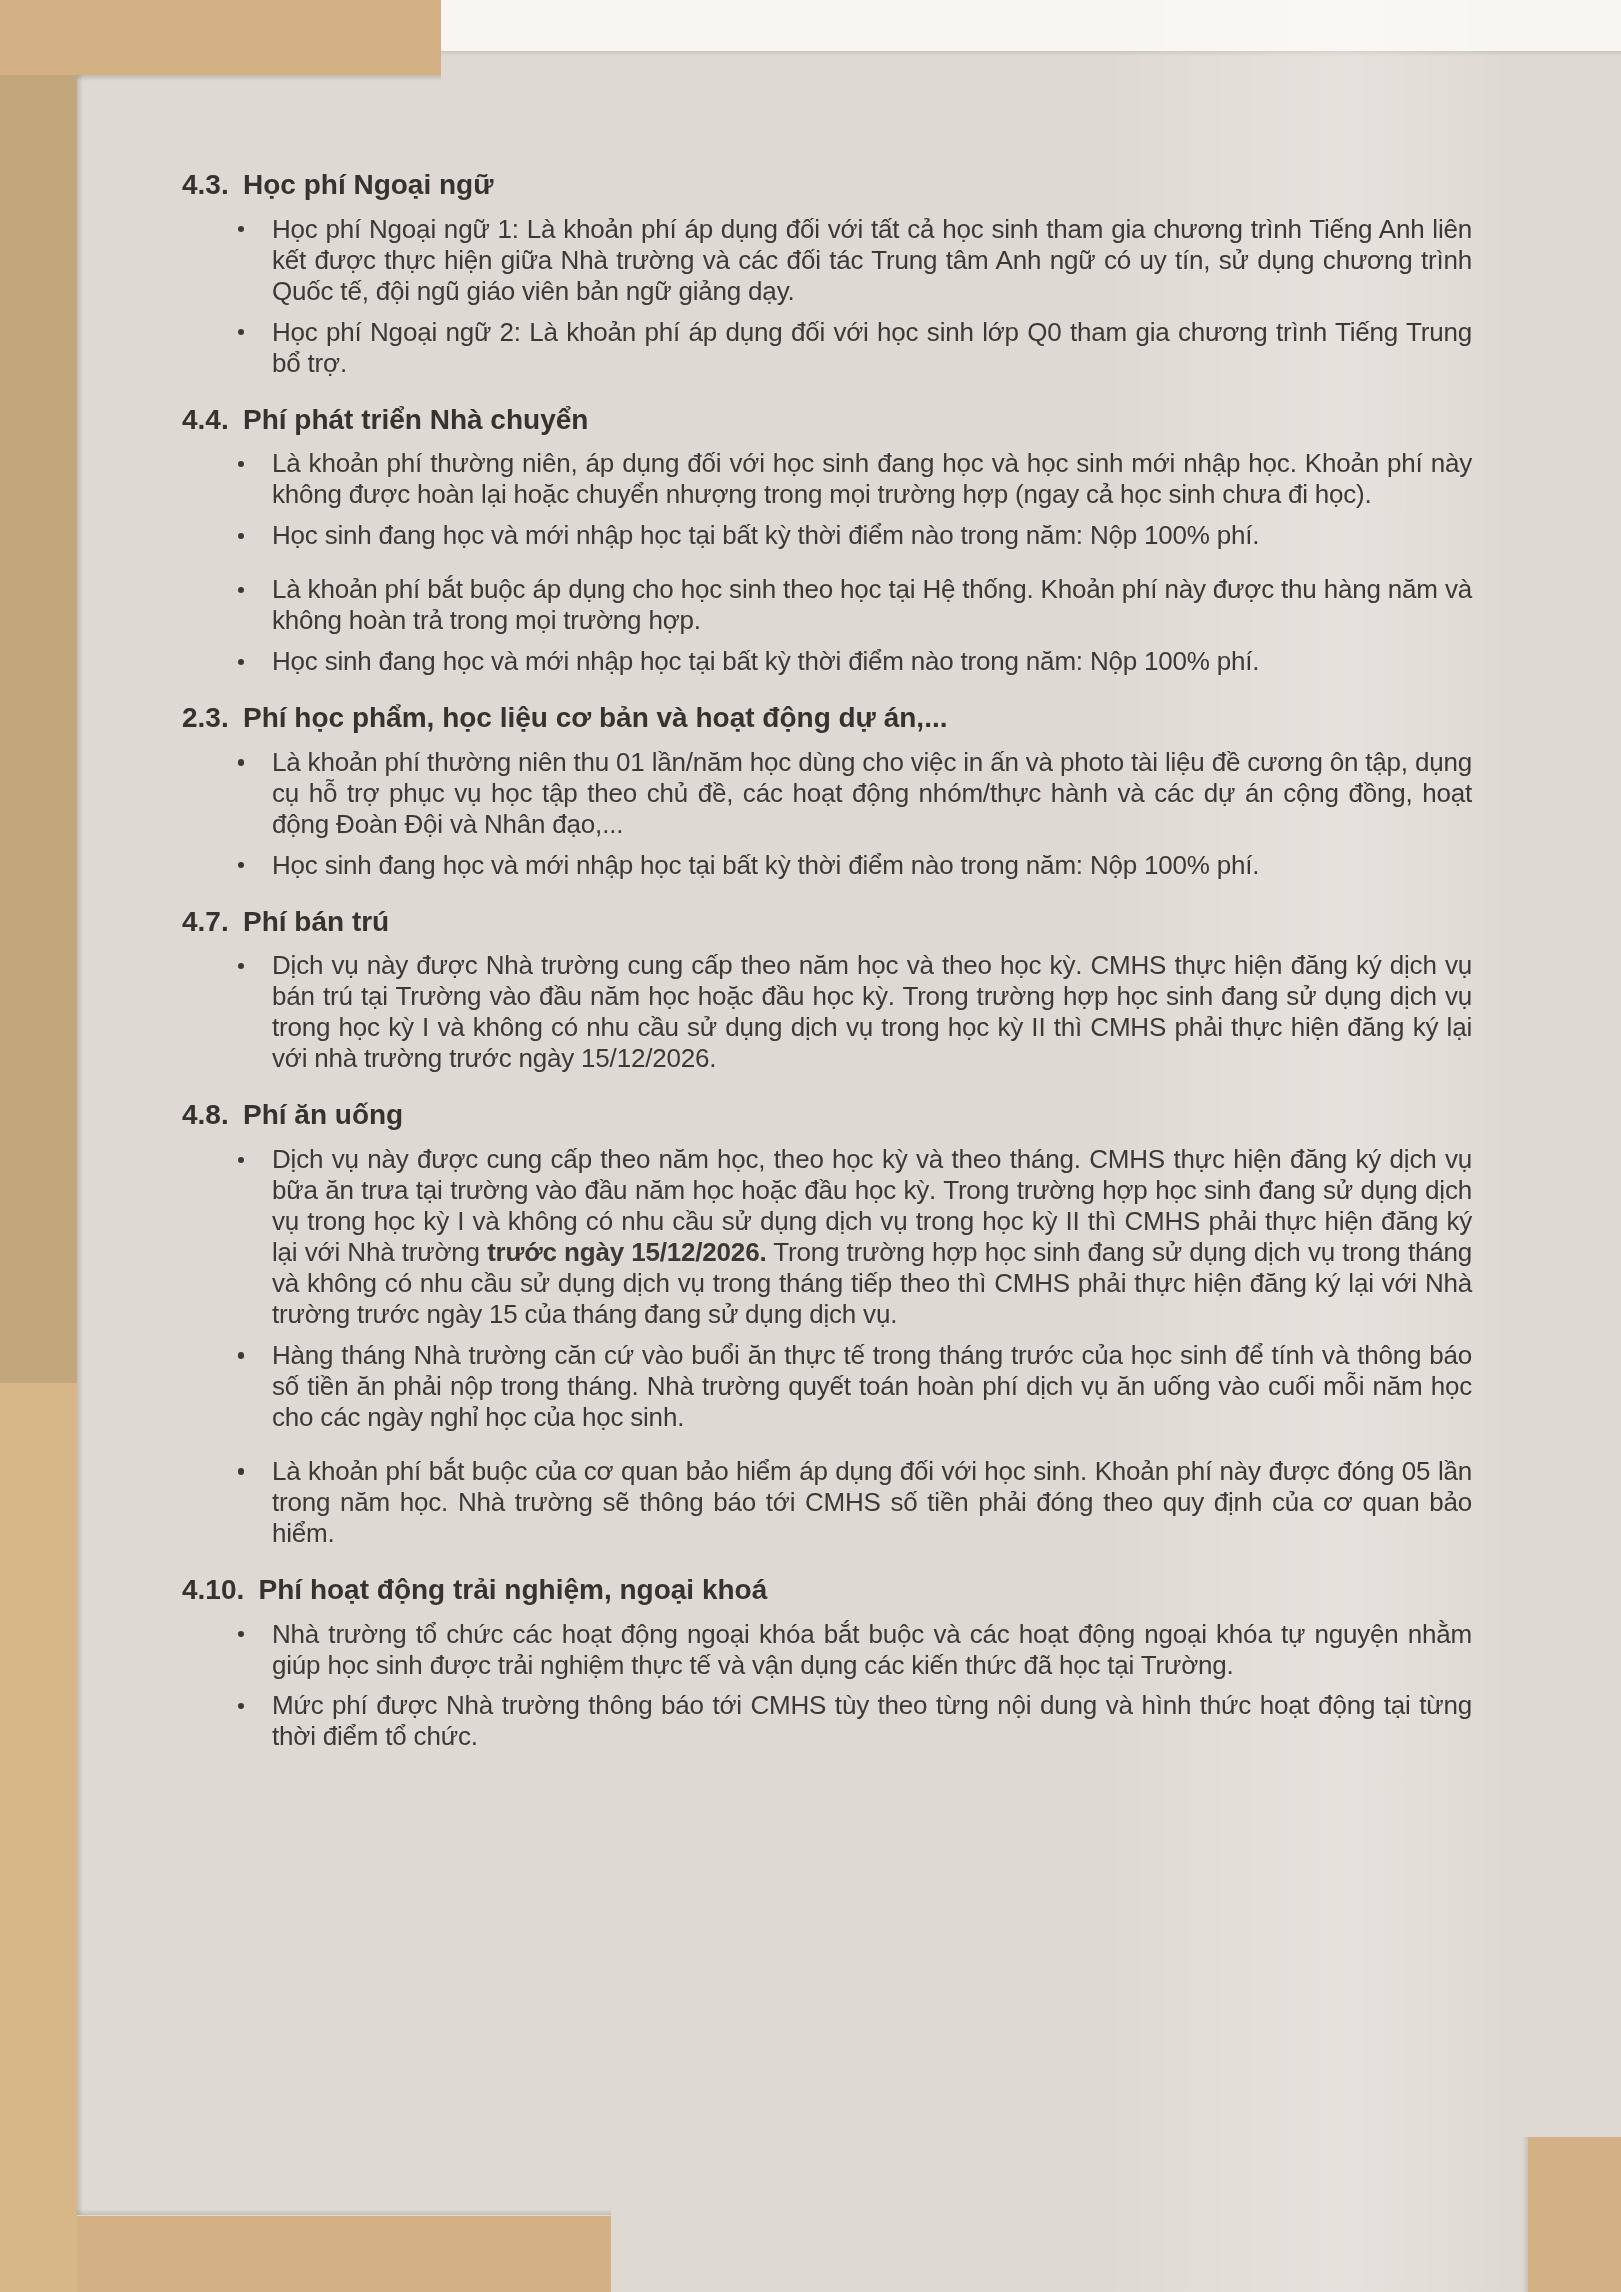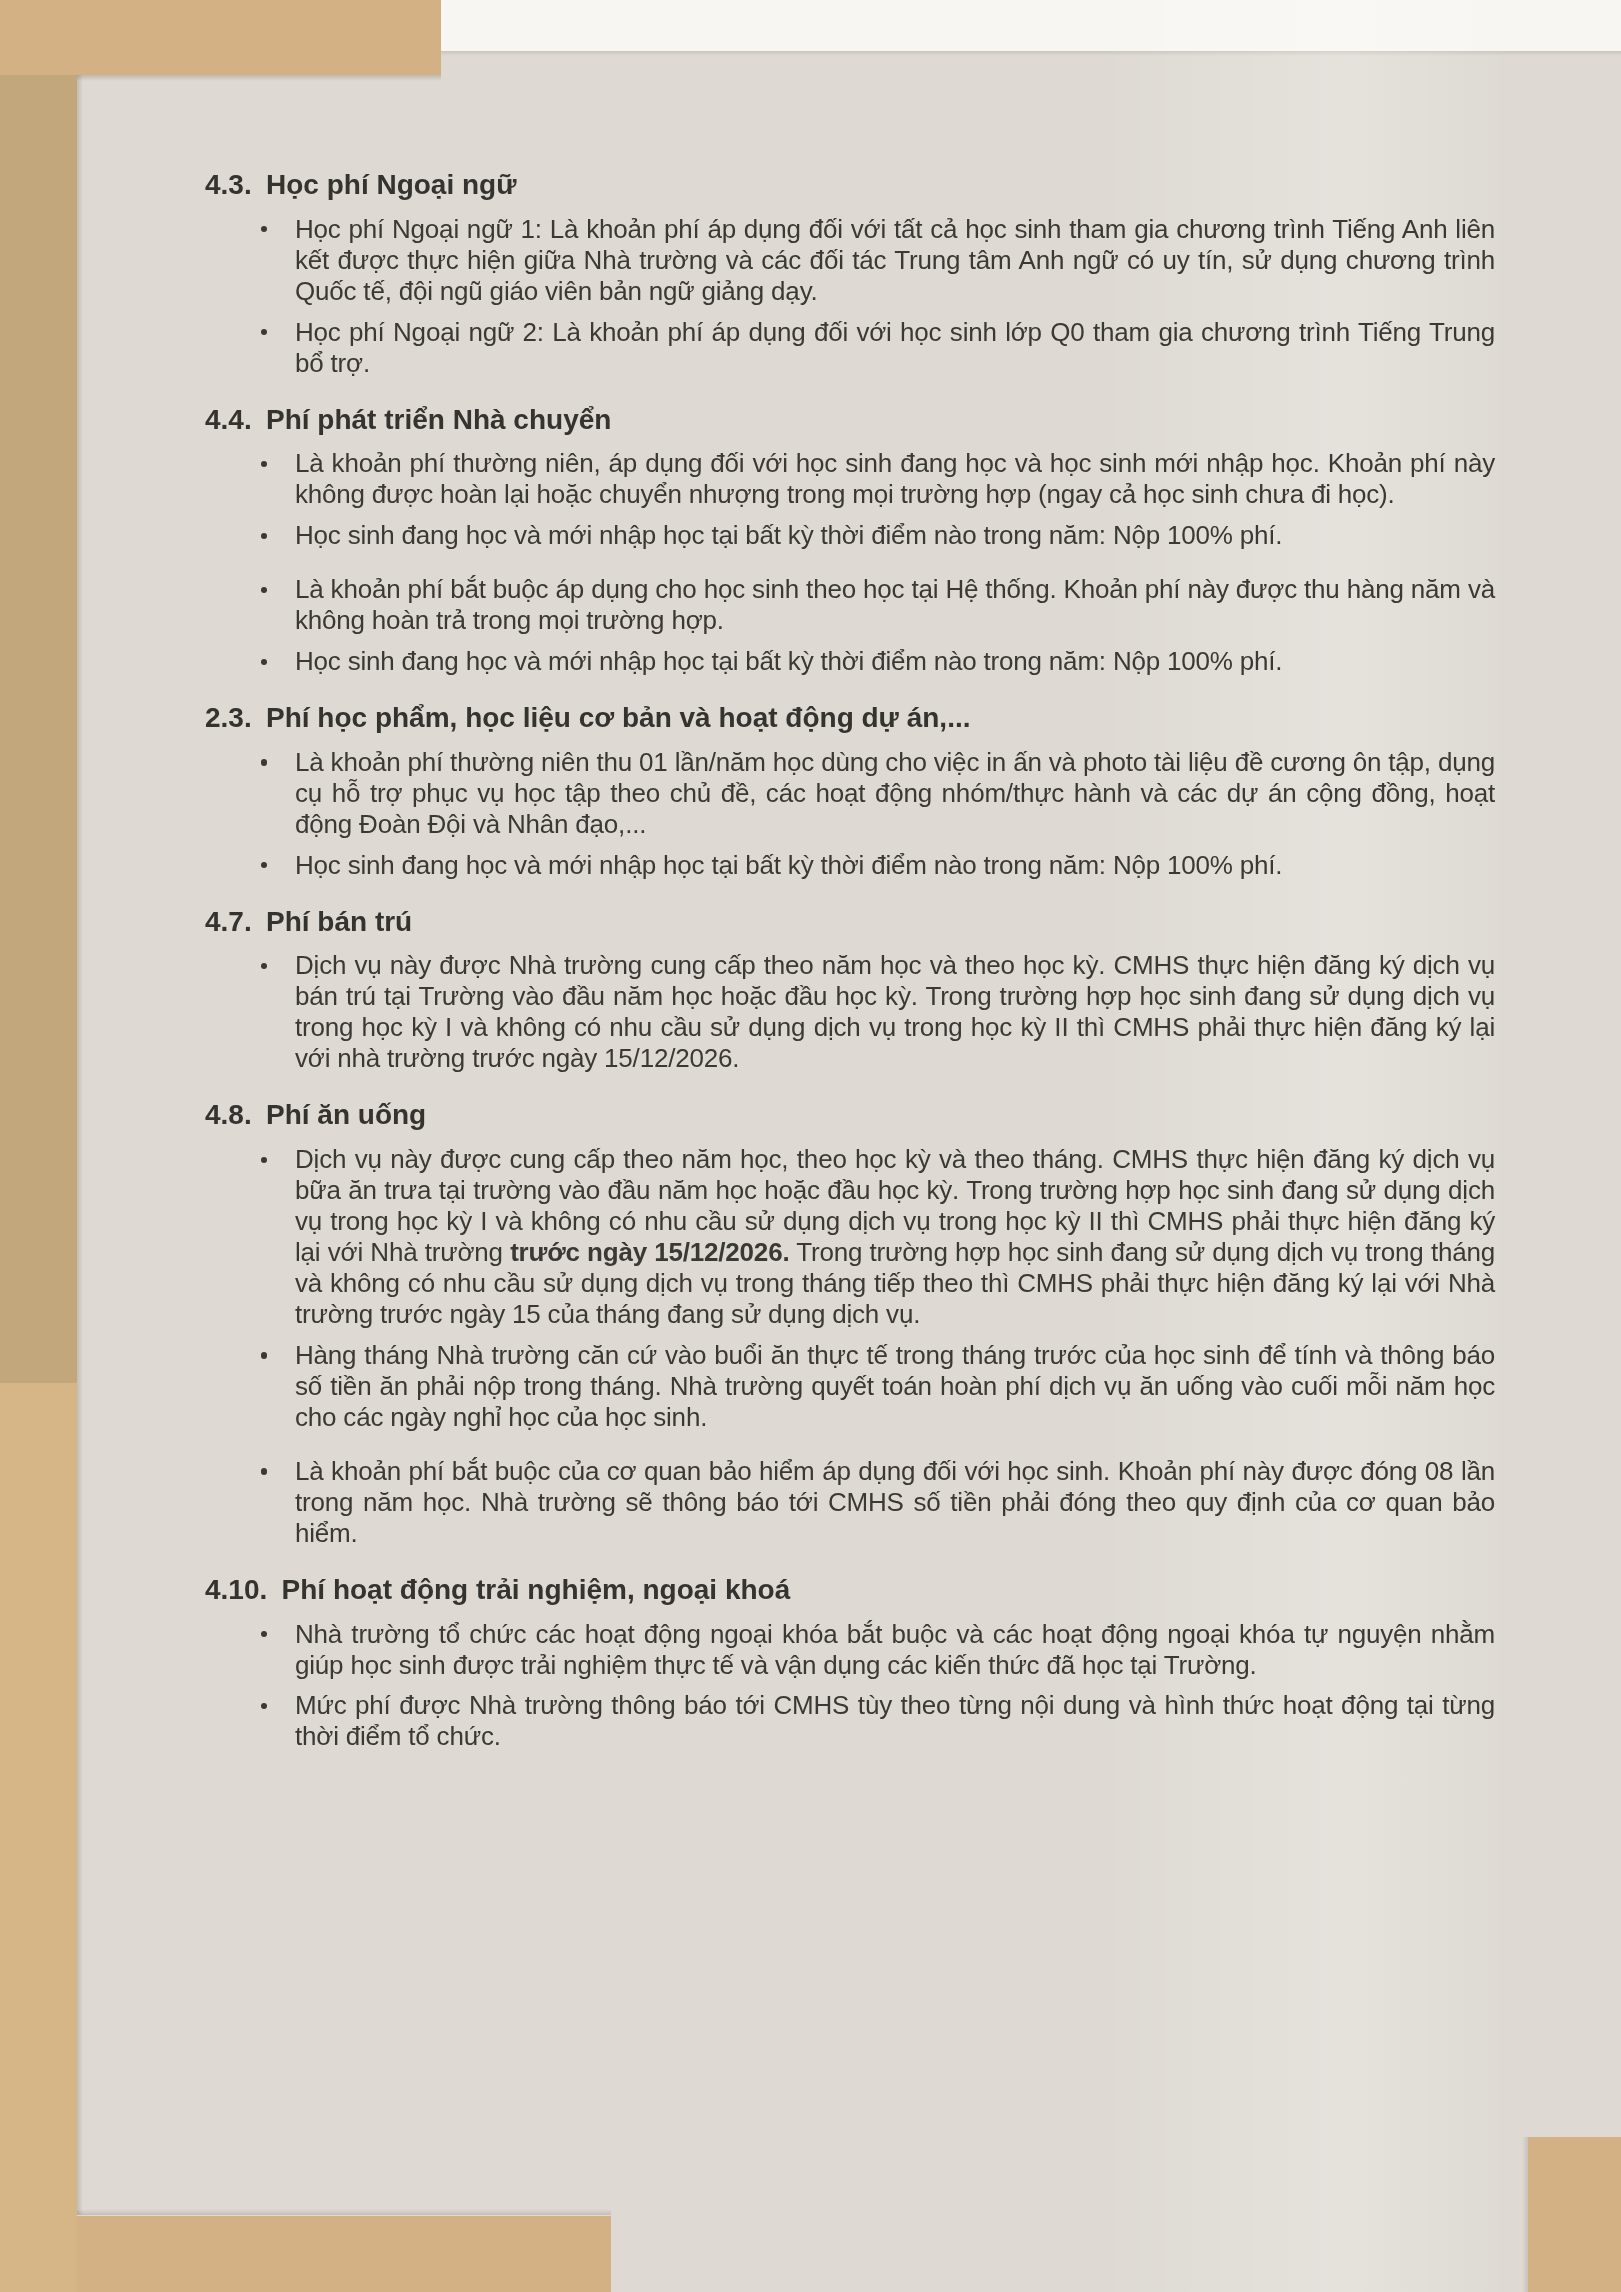--- a/index.html
+++ b/index.html
@@ -28,21 +28,21 @@
   #sh-left{left:77px;top:75px;width:6.3px;height:2140px;
     background:linear-gradient(90deg,rgba(60,50,35,.18),rgba(60,50,35,0))}
   #sh-bl{left:77px;top:2209px;width:534px;height:6.3px;
     background:linear-gradient(180deg,rgba(60,50,35,0),rgba(60,50,35,.16))}
   #sh-br{left:1522px;top:2137px;width:6.3px;height:156px;
     background:linear-gradient(90deg,rgba(60,50,35,0),rgba(60,50,35,.14))}
   #sheen{position:absolute;inset:0;pointer-events:none;
     background:linear-gradient(90deg,rgba(255,255,255,0) 68%,rgba(255,255,255,.22) 83%,rgba(255,255,255,0) 93%)}
   
   #content{
-    position:absolute;left:205px;top:167px;width:1290px;
+    position:absolute;left:182px;top:167px;width:1290px;
     color:#3b3935;
   }
   .sec{margin-top:23px}
   .sec:first-child{margin-top:0}
   .sec-heading{
     margin:0 0 10.7px 0;
     font-size:28px;font-weight:bold;line-height:36px;color:#343330;
   }
   .sec-num{margin-right:14.3px}
   .bullet{position:relative;padding-left:90px;margin-bottom:9.9px}
@@ -130,21 +130,21 @@
         <p class="bullet-text"><span>Dịch vụ này được cung cấp theo năm học, theo học kỳ và theo tháng. CMHS thực hiện đăng ký dịch vụ bữa ăn trưa tại trường vào đầu năm học hoặc đầu học kỳ. Trong trường hợp học sinh đang sử dụng dịch vụ trong học kỳ I và không có nhu cầu sử dụng dịch vụ trong học kỳ II thì CMHS phải thực hiện đăng ký lại với Nhà trường </span><strong>trước ngày 15/12/2026.</strong><span> Trong trường hợp học sinh đang sử dụng dịch vụ trong tháng và không có nhu cầu sử dụng dịch vụ trong tháng tiếp theo thì CMHS phải thực hiện đăng ký lại với Nhà trường trước ngày 15 của tháng đang sử dụng dịch vụ.</span></p>
       </div>
       <div class="bullet">
         <span class="dot"></span>
         <p class="bullet-text"><span>Hàng tháng Nhà trường căn cứ vào buổi ăn thực tế trong tháng trước của học sinh để tính và thông báo số tiền ăn phải nộp trong tháng. Nhà trường quyết toán hoàn phí dịch vụ ăn uống vào cuối mỗi năm học cho các ngày nghỉ học của học sinh.</span></p>
       </div>
     </section>
     <section class="sec">
       <div class="bullet">
         <span class="dot"></span>
-        <p class="bullet-text"><span>Là khoản phí bắt buộc của cơ quan bảo hiểm áp dụng đối với học sinh. Khoản phí này được đóng 08 lần trong năm học. Nhà trường sẽ thông báo tới CMHS số tiền phải đóng theo quy định của cơ quan bảo hiểm.</span></p>
+        <p class="bullet-text"><span>Là khoản phí bắt buộc của cơ quan bảo hiểm áp dụng đối với học sinh. Khoản phí này được đóng 05 lần trong năm học. Nhà trường sẽ thông báo tới CMHS số tiền phải đóng theo quy định của cơ quan bảo hiểm.</span></p>
       </div>
     </section>
     <section class="sec">
       <h2 class="sec-heading"><span class="sec-num">4.10.</span><span class="sec-title">Phí hoạt động trải nghiệm, ngoại khoá</span></h2>
       <div class="bullet">
         <span class="dot"></span>
         <p class="bullet-text"><span>Nhà trường tổ chức các hoạt động ngoại khóa bắt buộc và các hoạt động ngoại khóa tự nguyện nhằm giúp học sinh được trải nghiệm thực tế và vận dụng các kiến thức đã học tại Trường.</span></p>
       </div>
       <div class="bullet">
         <span class="dot"></span>

